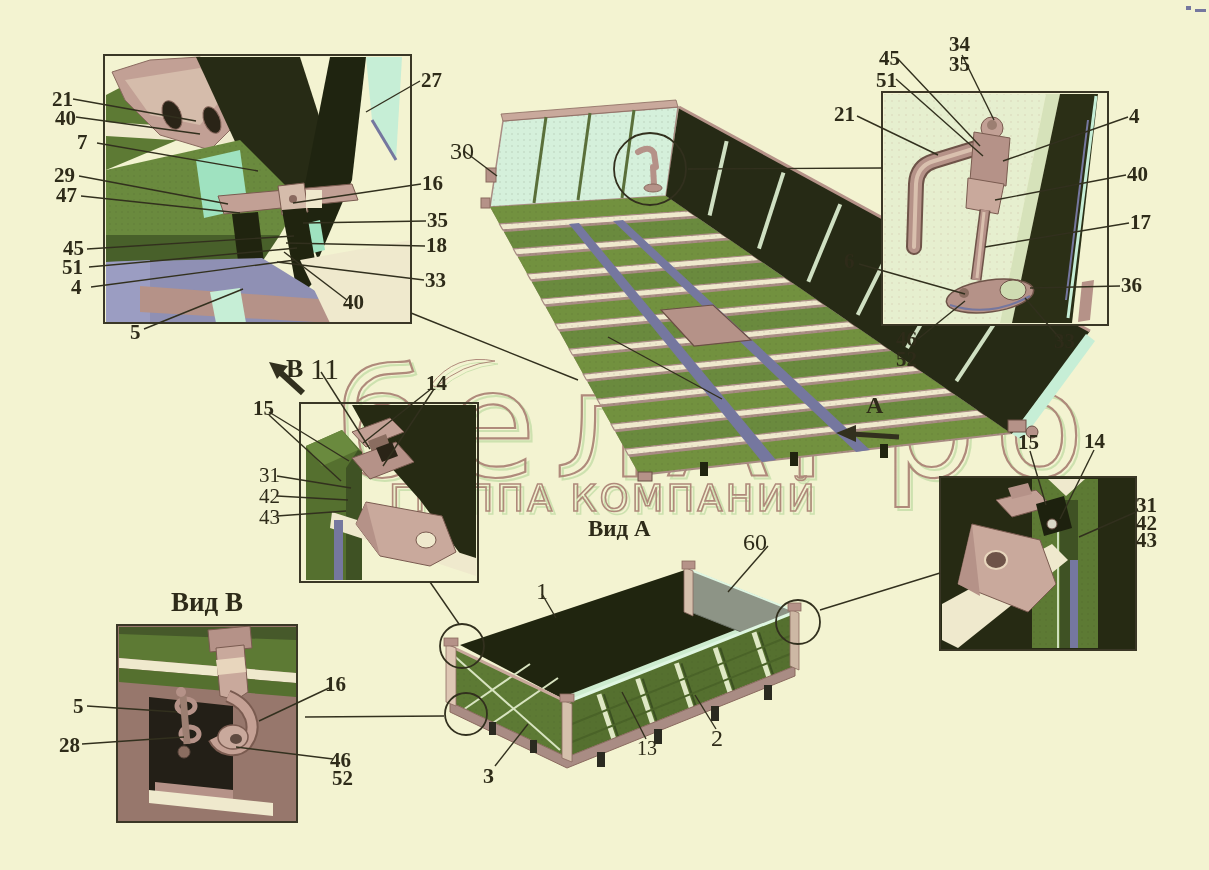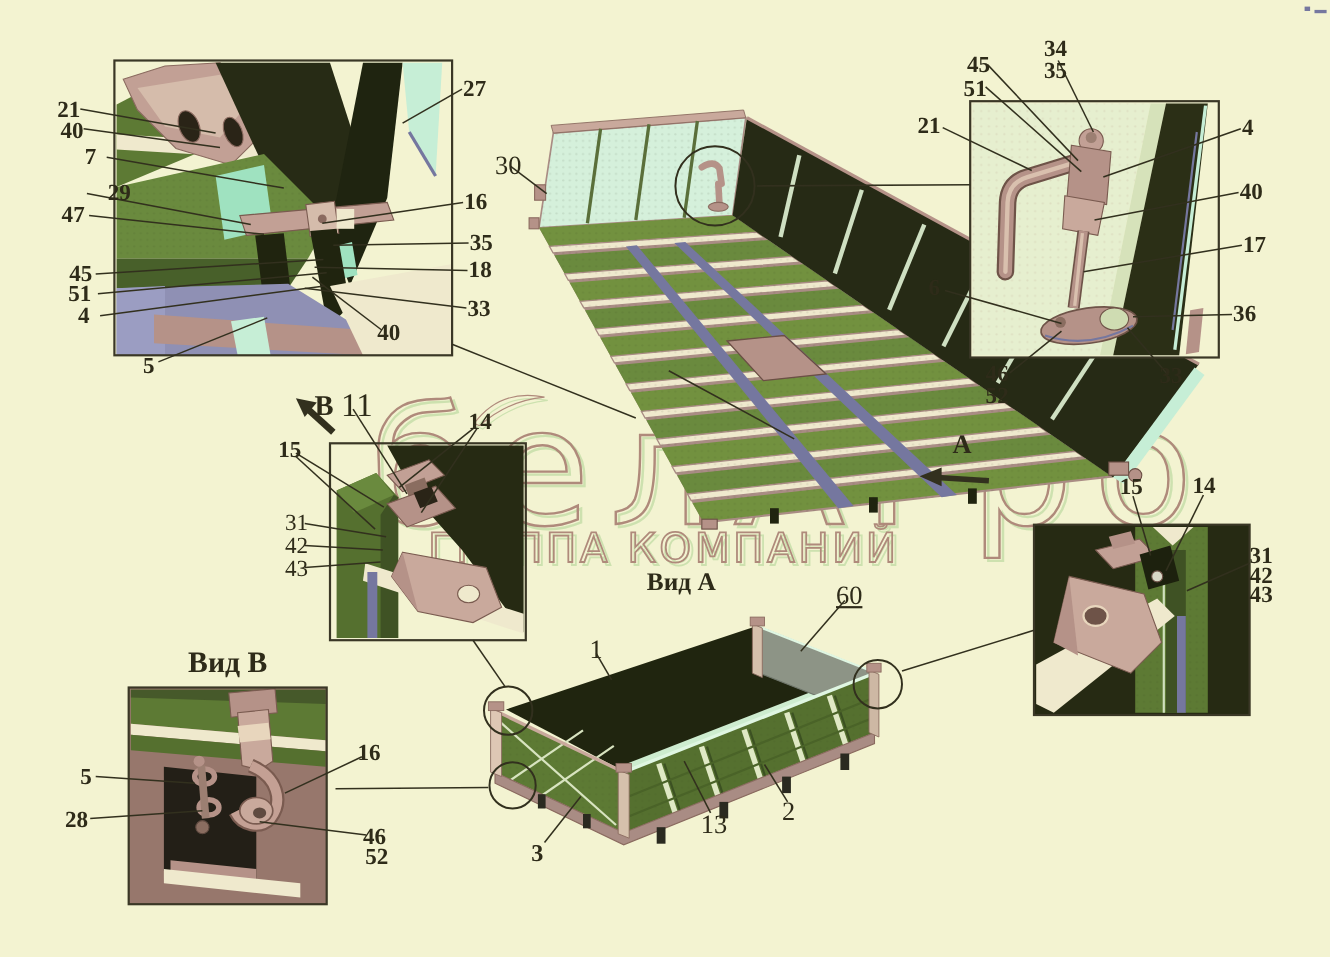--- a/index.html
+++ b/index.html
@@ -365,21 +365,21 @@
   <g>
     <rect x="1186" y="6" width="5" height="4" fill="#75779f"></rect>
     <rect x="1195" y="9" width="11" height="3" fill="#75779f"></rect>
   </g>
 </svg>
 
 <div id="labels">
       <span class="co" style="left: 52px; top: 90px;">21</span>
       <span class="co" style="left: 55px; top: 109px;">40</span>
       <span class="co" style="left: 77px; top: 133px;">7</span>
-      <span class="co" style="left: 54px; top: 166px; margin-left: 44px;">29</span>
+      <span class="co" style="left: 54px; top: 166px;">29</span>
       <span class="co" style="left: 56px; top: 186px; text-align: center;">47</span>
       <span class="co" style="left: 63px; top: 239px;">45</span>
       <span class="co" style="left: 62px; top: 258px;">51</span>
       <span class="co" style="left: 71px; top: 278px;">4</span>
       <span class="co" style="left: 130px; top: 323px;">5</span>
       <span class="co" style="left: 421px; top: 71px;">27</span>
       <span class="co" style="left: 422px; top: 174px;">16</span>
       <span class="co" style="left: 427px; top: 211px;">35</span>
       <span class="co" style="left: 426px; top: 236px;">18</span>
       <span class="co" style="left: 425px; top: 271px;">33</span>
@@ -399,22 +399,22 @@
       <span class="co" style="left: 896px; top: 350px;">52</span>
       <span class="co" style="left: 1054px; top: 332px;">33</span>
       <span class="co" style="left: 286px; top: 357px; font-size: 26px;">В</span>
       <span class="co r" style="left: 310px; top: 355px; font-size: 30px;">11</span>
       <span class="co" style="left: 426px; top: 374px;">14</span>
       <span class="co" style="left: 253px; top: 399px;">15</span>
       <span class="co r" style="left: 259px; top: 466px;">31</span>
       <span class="co r" style="left: 259px; top: 487px;">42</span>
       <span class="co r" style="left: 259px; top: 508px;">43</span>
       <span class="co r" style="left: 536px; top: 580px; font-size: 24px;">1</span>
-      <span class="co r" style="left: 760px; top: 531px; font-size: 24px; text-decoration: underline;">60</span>
-      <span class="co r" style="left: 637px; top: 739px; font-size: 24px;">13</span>
+      <span class="co r" style="left: 743px; top: 531px; font-size: 24px;">60</span>
+      <span class="co r" style="left: 637px; top: 739px; font-size: 20px;">13</span>
       <span class="co r" style="left: 711px; top: 727px; font-size: 24px;">2</span>
       <span class="co" style="left: 483px; top: 766px; font-size: 22px;">3</span>
       <span class="co" style="left: 866px; top: 394px; font-size: 24px;">А</span>
       <span class="co" style="left: 588px; top: 518px; font-size: 23px;">Вид А</span>
       <span class="co" style="left: 171px; top: 590px; font-size: 27px;">Вид В</span>
       <span class="co" style="left: 73px; top: 697px;">5</span>
       <span class="co" style="left: 59px; top: 736px;">28</span>
       <span class="co" style="left: 325px; top: 675px;">16</span>
       <span class="co" style="left: 330px; top: 751px;">46</span>
       <span class="co" style="left: 332px; top: 769px;">52</span>

